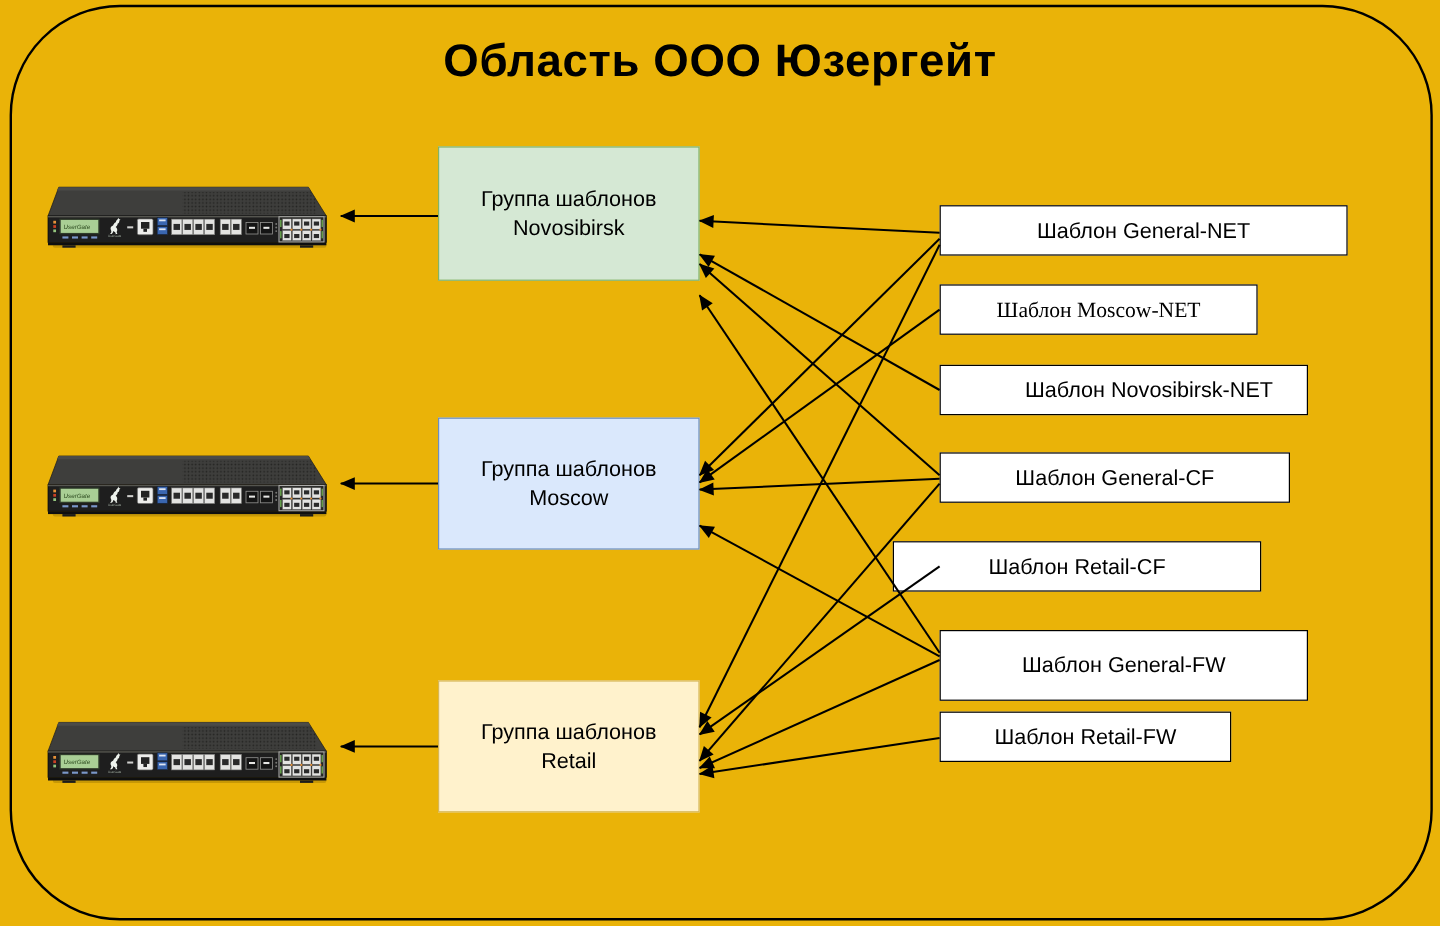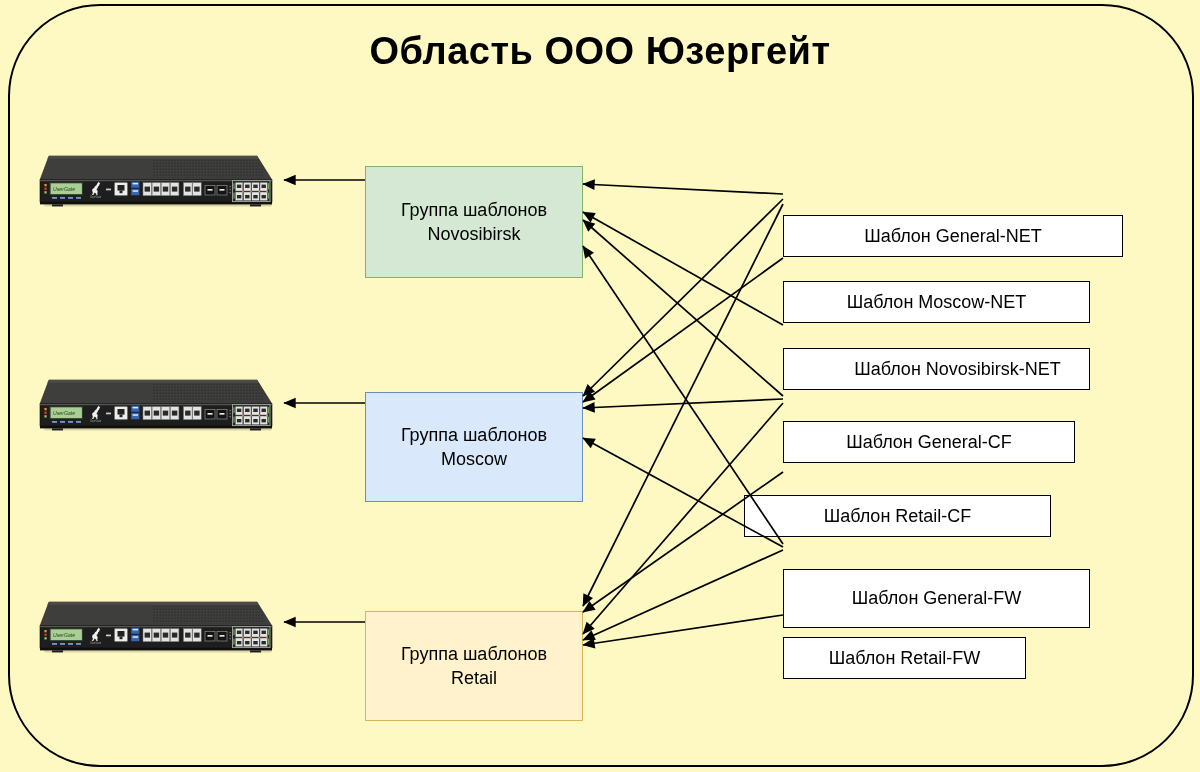--- a/index.html
+++ b/index.html
@@ -1,20 +1,20 @@
 <!DOCTYPE html>
 <html><head>
 <meta charset="utf-8">
 <style>
   html,body{margin:0;padding:0;background:#ffffff;}
   body{width:1200px;height:772px;font-family:"Liberation Sans",sans-serif;}
-  #stage{position:relative;width:1200px;height:772px;overflow:hidden;background:#fef9c3;}
+  #stage{position:relative;width:1200px;height:772px;overflow:hidden;background:#eab308;}
   .frame{position:absolute;left:8px;top:4px;right:6px;bottom:5px;border:2px solid #000;border-radius:92px;}
   .title{position:absolute;left:0;right:0;top:30px;text-align:center;font-size:38px;font-weight:bold;color:#000;letter-spacing:0.5px;}
-  .node{position:absolute;box-sizing:border-box;display:flex;flex-direction:column;align-items:center;justify-content:center;text-align:center;color:#000;margin-top:44px;}
+  .node{position:absolute;box-sizing:border-box;display:flex;flex-direction:column;align-items:center;justify-content:center;text-align:center;color:#000;}
   .group-box{border:1.6px solid;font-size:18px;line-height:24px;}
   .tpl-box{border:1.8px solid #000;background:#fff;font-size:18px;}
   .device{position:absolute;}
   #edges{position:absolute;left:0;top:0;pointer-events:none;}
 </style>
 </head>
 <body>
 
 <div id="stage">
   <div class="frame"></div>
@@ -28,21 +28,21 @@
         <div>Группа шаблонов</div>
         <div>Moscow</div>
       </div>
       <div class="node group-box" style="left: 365px; top: 567px; width: 218px; height: 110px; background: rgb(255, 242, 204); border-color: rgb(214, 182, 86);">
         <div>Группа шаблонов</div>
         <div>Retail</div>
       </div>
       <div class="node tpl-box" style="left: 783px; top: 171px; width: 340px; height: 42px;">
         <span>Шаблон General-NET</span>
       </div>
-      <div class="node tpl-box" style="left: 783px; top: 237px; width: 307px; height: 42px;">
+      <div class="node tpl-box" style="left: 783px; top: 237px; width: 265px; height: 42px; font-family: Liberation Serif, serif;">
         <span>Шаблон Moscow-NET</span>
       </div>
       <div class="node tpl-box" style="left: 783px; top: 304px; width: 307px; height: 42px; padding-left: 42px;">
         <span>Шаблон Novosibirsk-NET</span>
       </div>
       <div class="node tpl-box" style="left: 783px; top: 377px; width: 292px; height: 42px;">
         <span>Шаблон General-CF</span>
       </div>
       <div class="node tpl-box" style="left: 744px; top: 451px; width: 307px; height: 42px;">
         <span>Шаблон Retail-CF</span>

